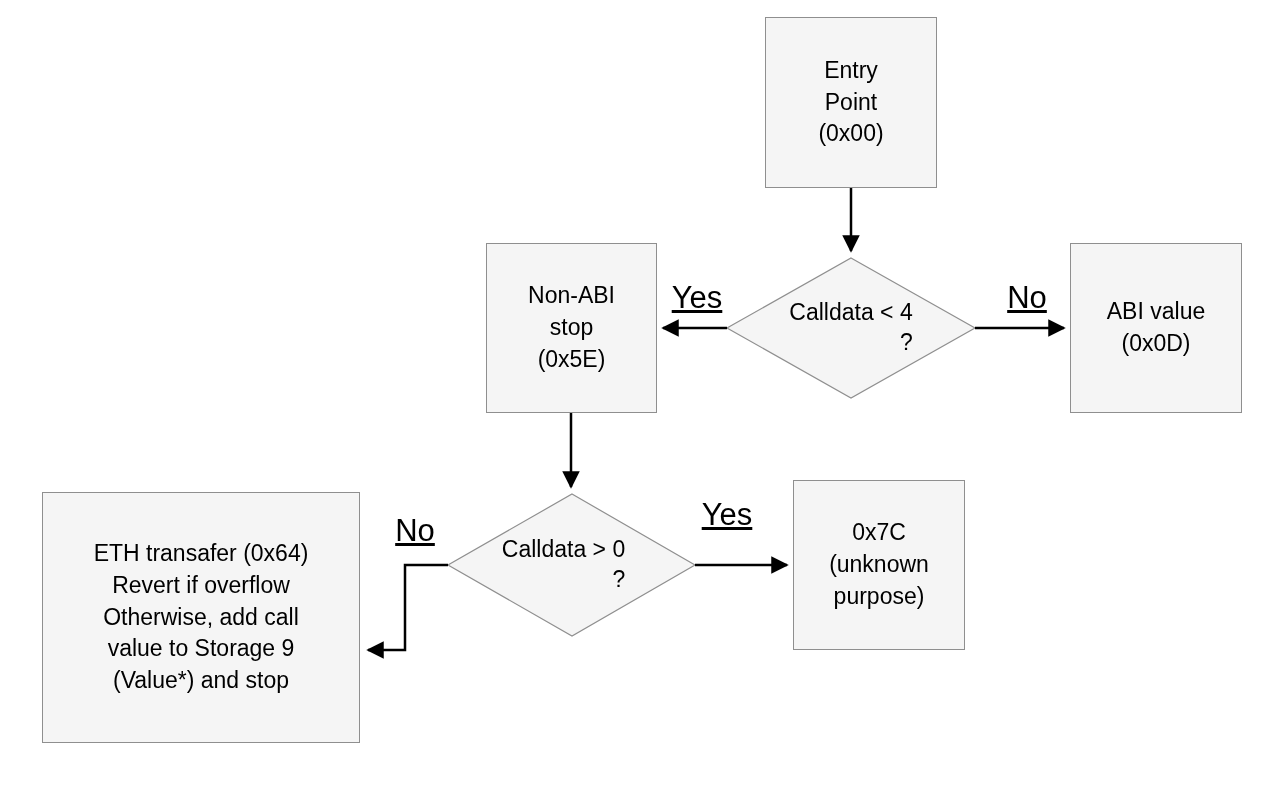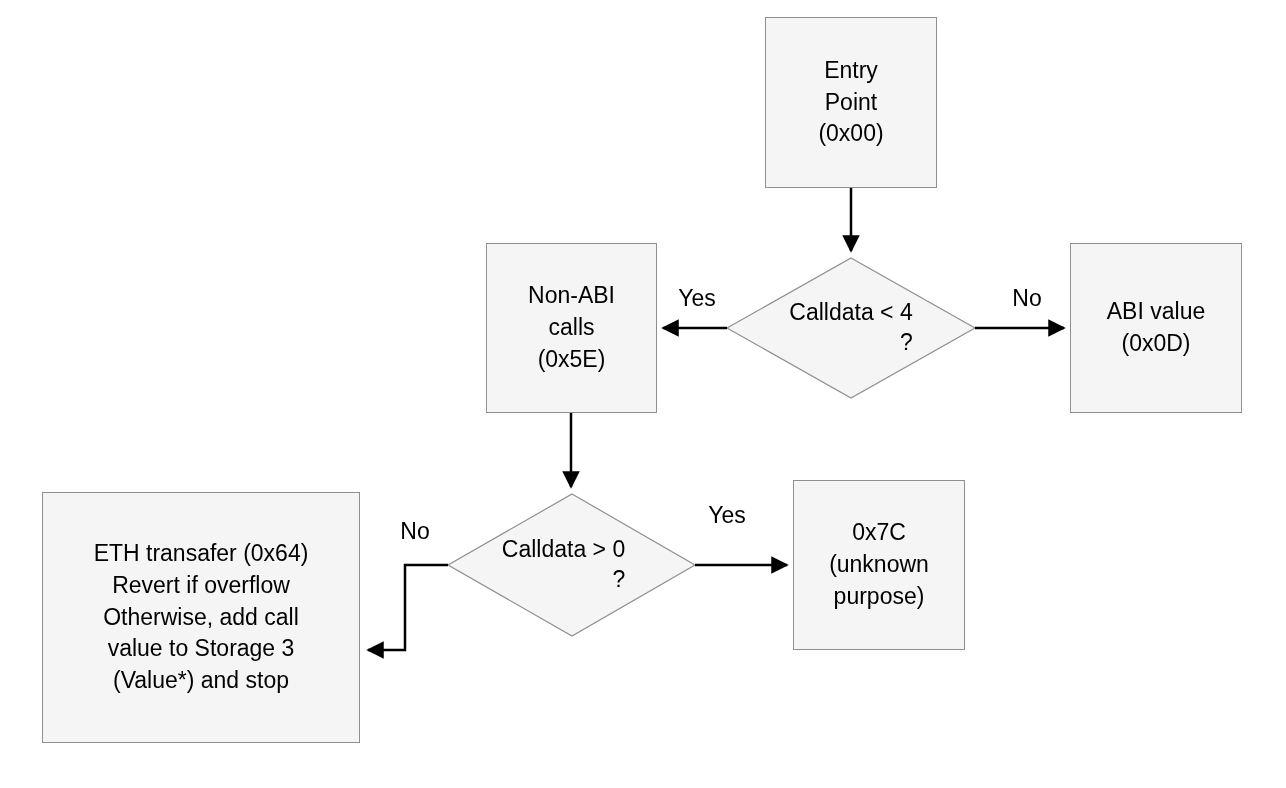--- a/index.html
+++ b/index.html
@@ -32,24 +32,25 @@
     display:flex;align-items:center;justify-content:center;
     text-align:right;
     font-size:23px;line-height:1.3;
     white-space:pre-line;
     pointer-events:none;
     color:var(--text-color);
   }
   .edge-label{
     position:absolute;
     transform:translate(-50%,-50%);
-    font-size:23px;
+    font-size:31px;
     color:var(--text-color);
     background:var(--background);
     padding:0 2px;
+    text-decoration:underline;
   }
 </style>
 </head>
 <body>
 
 <div class="canvas">
 
   <svg class="wires" viewBox="0 0 1286 788">
     <defs>
       <marker id="arrowhead" viewBox="0 0 10 10" refX="9" refY="5" markerWidth="7" markerHeight="7" orient="auto-start-reverse">
@@ -66,34 +67,34 @@
     <path class="edge" d="M 571 413 L 571 487" marker-end="url(#arrowhead)"></path>
     <path class="edge" d="M 695 565 L 787 565" marker-end="url(#arrowhead)"></path>
     <path class="edge" d="M 448 565 L 405 565 L 405 650 L 368 650" marker-end="url(#arrowhead)"></path>
   </svg>
 
   <div class="node" style="left:765px;top:17px;width:172px;height:171px;">Entry
 Point
 (0x00)</div>
 
   <div class="node" style="left:486px;top:243px;width:171px;height:170px;">Non-ABI
-calls
+stop
 (0x5E)</div>
 
   <div class="node" style="left:1070px;top:243px;width:172px;height:170px;">ABI value
 (0x0D)</div>
 
   <div class="node" style="left:793px;top:480px;width:172px;height:170px;">0x7C
 (unknown
 purpose)</div>
 
   <div class="node" style="left:42px;top:492px;width:318px;height:251px;">ETH transafer (0x64)
 Revert if overflow
 Otherwise, add call
-value to Storage 3
+value to Storage 9
 (Value*) and stop</div>
 
   <div class="dlabel" style="left:727px;top:258px;width:248px;height:140px;">Calldata &lt; 4
 ?</div>
 
   <div class="dlabel" style="left:440px;top:494px;width:247px;height:142px;">Calldata &gt; 0
 ?</div>
 
   <div class="edge-label" style="left:697px;top:298px;">Yes</div>
 

